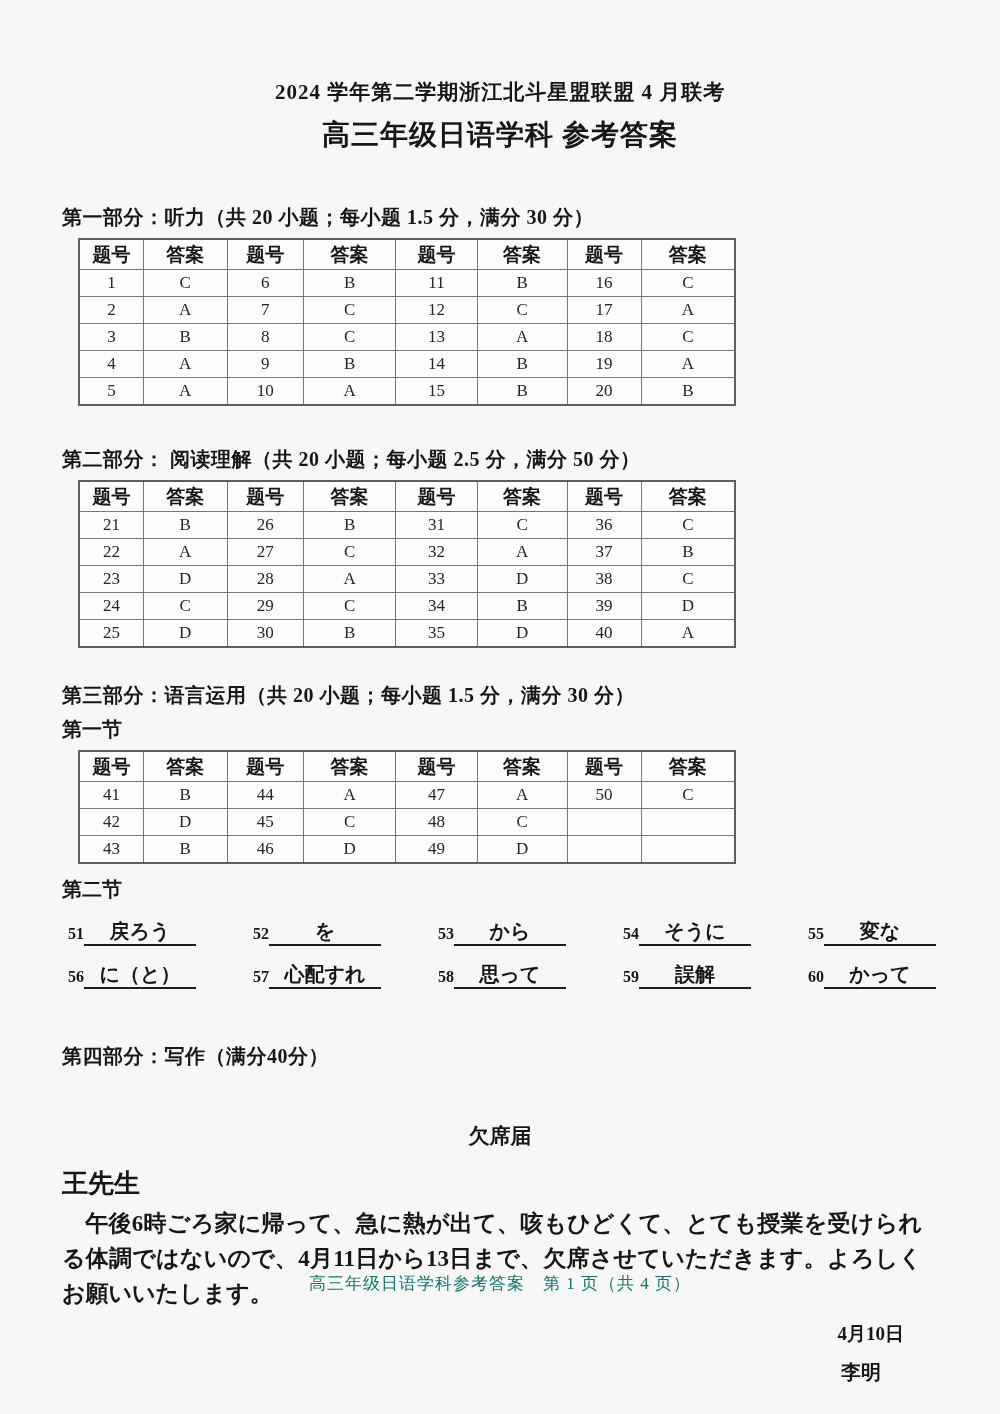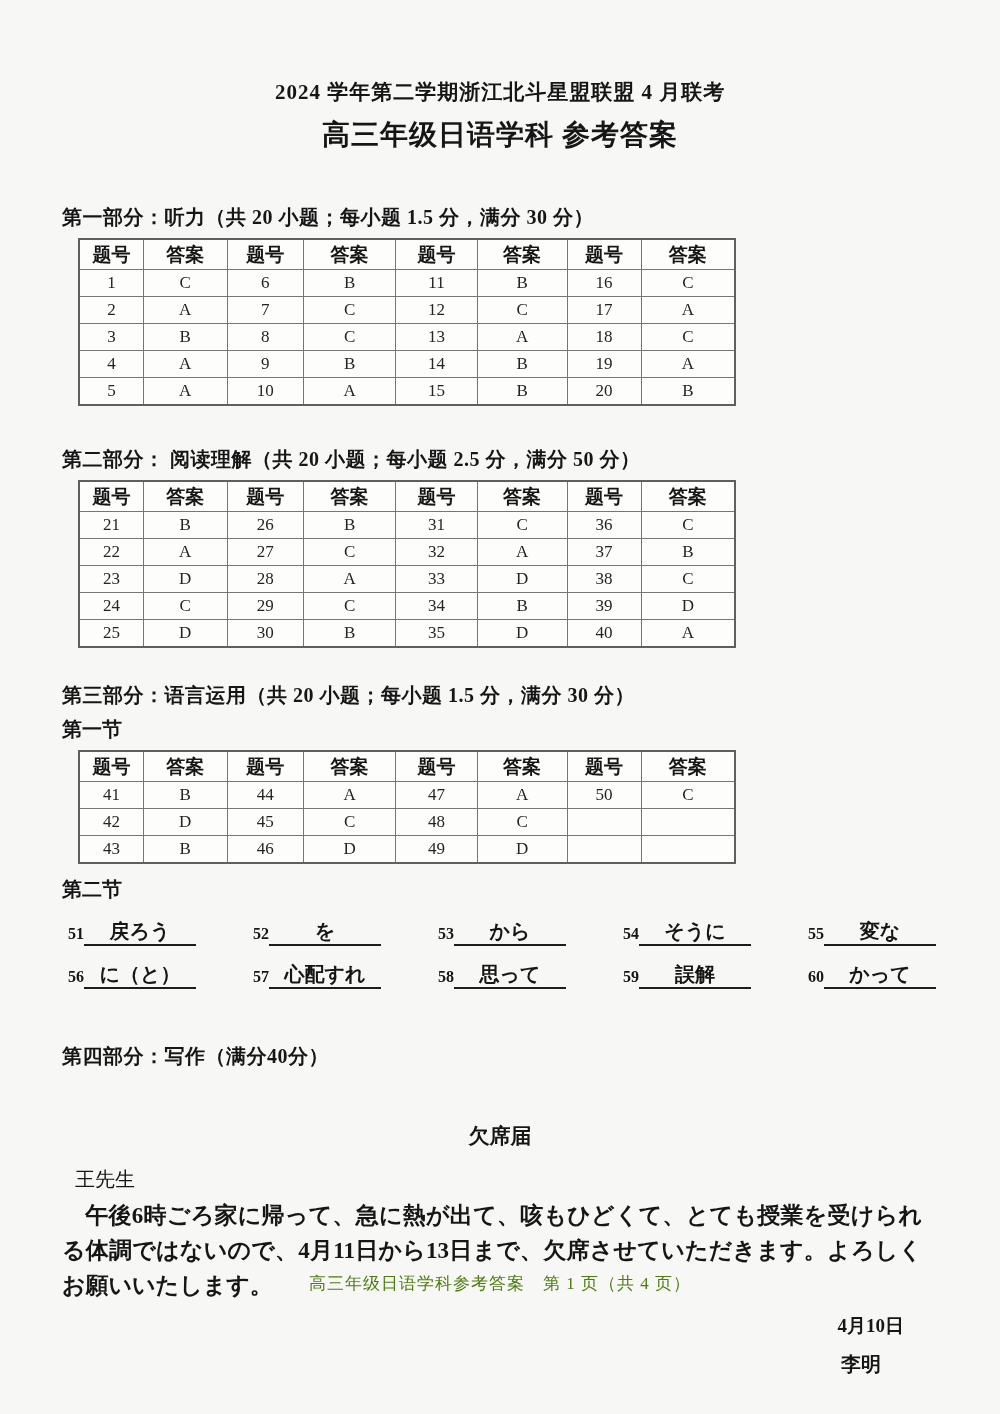--- a/index.html
+++ b/index.html
@@ -51,36 +51,36 @@
   .fill-ans {
     display: inline-block; min-width: 106px; border-bottom: 2px solid #1d1d1d;
     text-align: center; font-weight: 700; font-size: 20px; line-height: 24px;
     padding: 0 3px 1px 3px;
   }
   .sec4-heading { margin-top: 54px; }
   .sec4-sub { margin-top: 14px; }
   .essay-title {
     text-align: center; font-size: 21px; font-weight: 700; margin: 52px 0 0 0;
   }
-  .salutation { font-size: 20px; font-weight: 400; margin: 16px 0 0 13px; }
+  .salutation { font-size: 26px; font-weight: 700; margin: 16px 0 0 0; }
   .essay-body {
     font-size: 23px; font-weight: 700; line-height: 35px;
     margin: 5px 2px 0 0; width: 860px; text-align: justify;
   }
   .essay-date {
     text-align: right; font-size: 19px; font-weight: 700;
     margin: 10px 34px 0 0;
   }
   .essay-sign {
     text-align: right; font-size: 20px; font-weight: 700;
     margin: 12px 57px 0 0;
   }
   .page-footer {
     position: absolute; left: 0; right: 0; top: 1272px;
-    text-align: center; font-size: 17px; color: #4d7c0f; letter-spacing: 1px;
+    text-align: center; font-size: 17px; color: #0f766e; letter-spacing: 1px;
   }
 </style>
 </head>
 <body>
 
 <div class="page">
 
   <h1 class="doc-title-1">2024 学年第二学期浙江北斗星盟联盟 4 月联考</h1>
   <h2 class="doc-title-2">高三年级日语学科 参考答案</h2>
 

